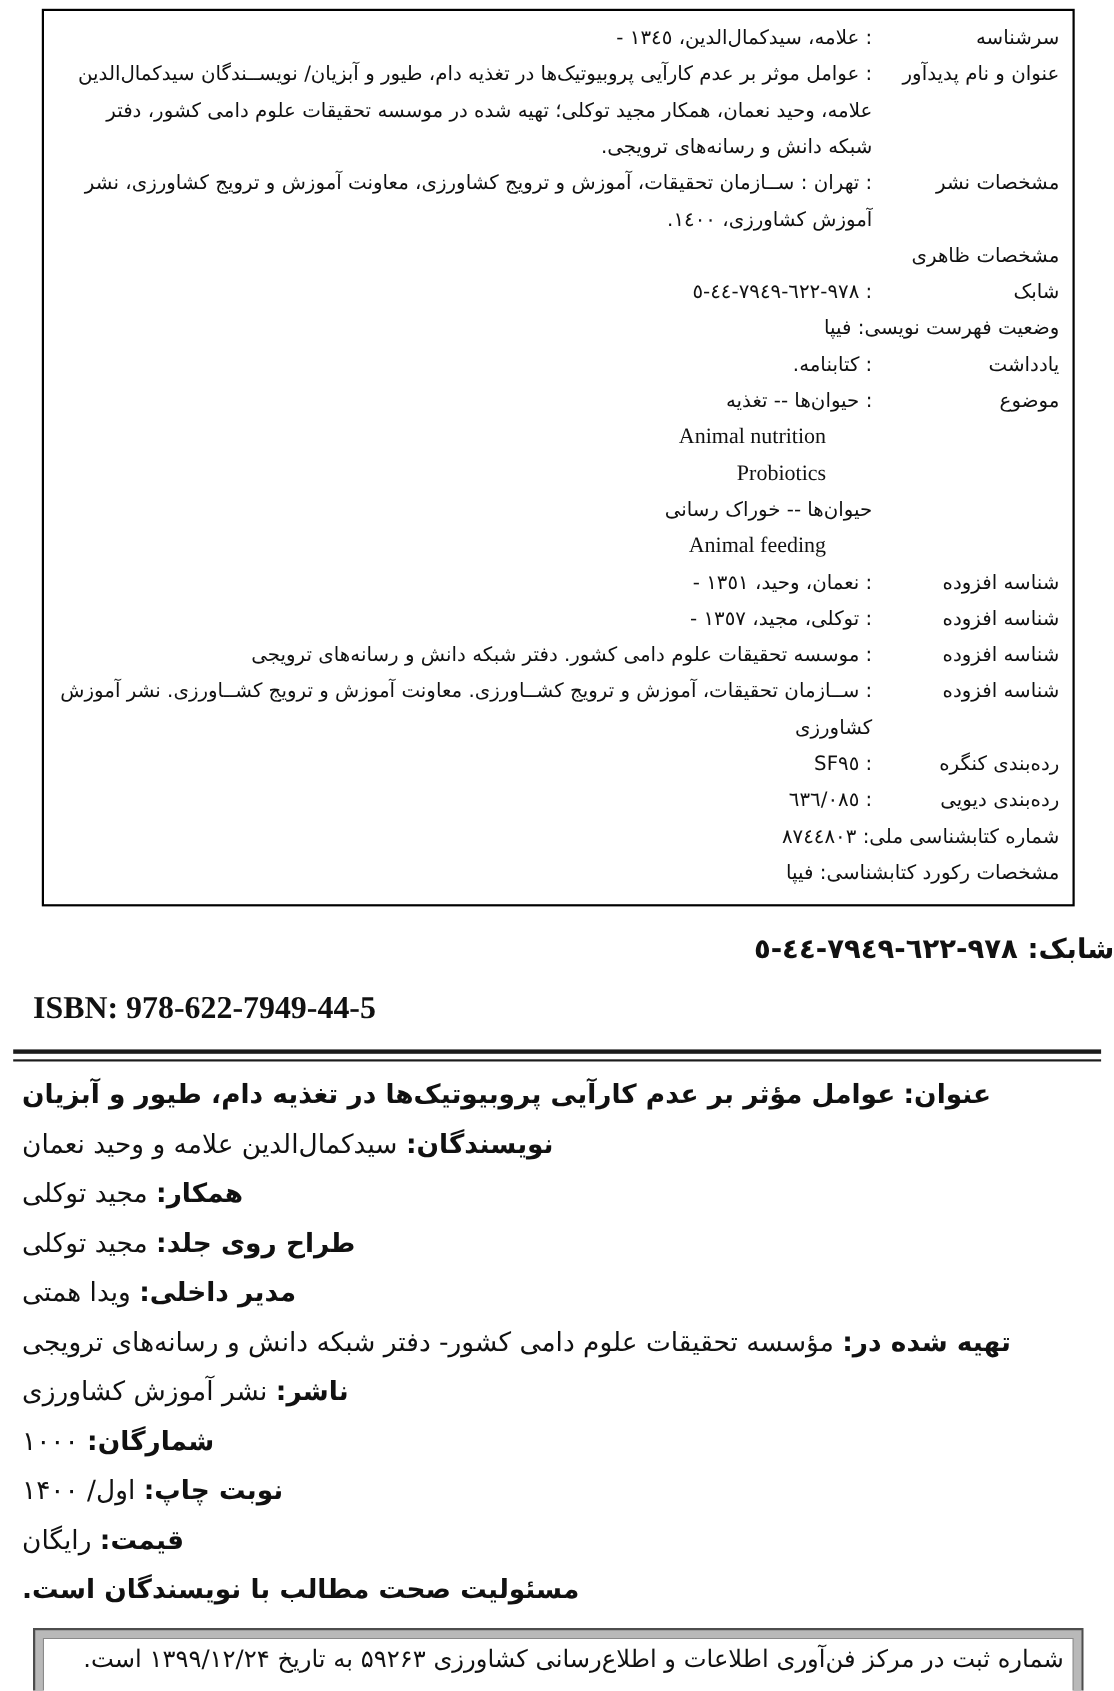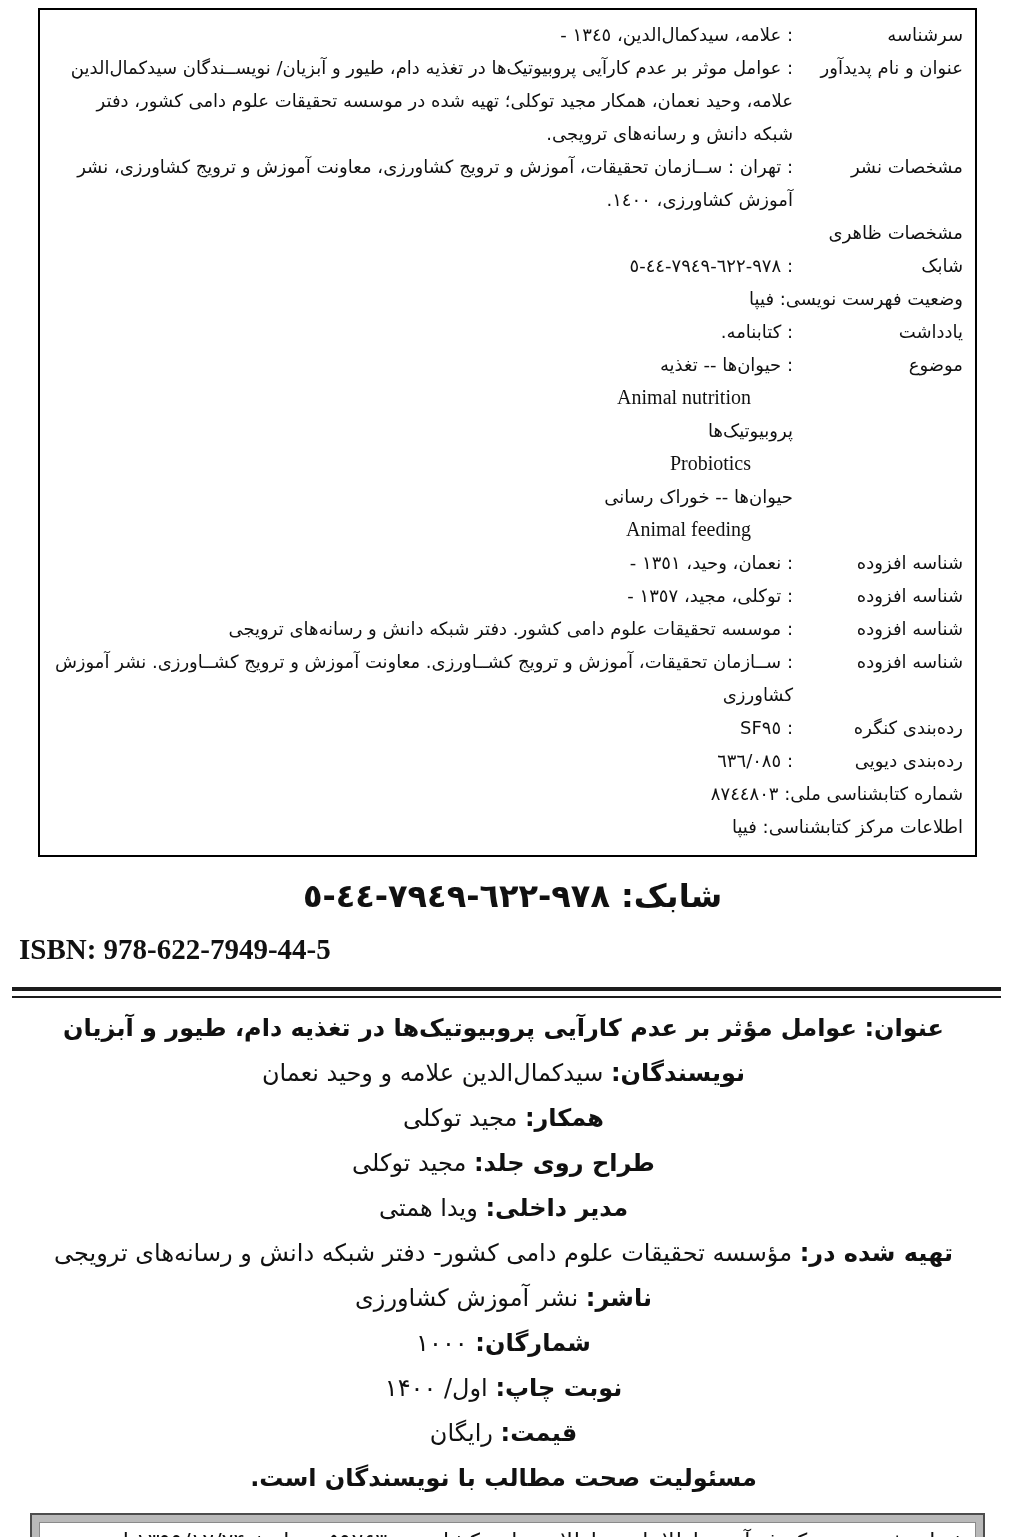--- a/index.html
+++ b/index.html
@@ -14,34 +14,34 @@
   }
   .c-row{display:flex;align-items:flex-start;}
   .c-label{flex:0 0 auto;min-width:170px;white-space:nowrap;}
   .c-value{flex:1 1 auto;text-align:right;}
   .c-value.en{
     font-family:"Liberation Serif","DejaVu Serif",serif;
     font-weight:normal;font-size:20px;padding-right:42px;
   }
   
   .shabak-line{
-    margin-top:22px;padding-left:12px;text-align:center;
-    font-weight:bold;font-size:32px;line-height:34px;
+    margin-top:22px;padding-left:12px;text-align:right;
+    font-weight:bold;font-size:25px;line-height:34px;
   }
   .isbn-line{
-    direction:ltr;text-align:left;padding-left:19px;margin-top:18px;
+    direction:ltr;text-align:left;padding-left:30px;margin-top:18px;
     font-family:"Liberation Serif","DejaVu Serif",serif;
     font-weight:bold;font-size:29px;line-height:36px;
   }
   
   .rule{margin:0 12px;}
   .rule-a{margin-top:20px;height:5px;border-top:4px solid #1c1c1c;border-bottom:2px solid #1c1c1c;}
   
   .details{padding:8px 26px 0 20px;font-size:24px;}
-  .d-line{line-height:45px;text-align:center;}
+  .d-line{line-height:45px;text-align:left;}
   .d-label{font-weight:bold;}
   .d-line.bold-val .d-value{font-weight:bold;}
   
   .reg-box{
     margin:12px 28px 0 30px;
     border:2px solid #4d4d4d;
     box-shadow:inset 0 0 0 7px #b9b9b9, inset 0 0 0 8px #8a8a8a;
     padding:12px 16px 32px 16px;
     font-size:22px;line-height:30px;text-align:right;
   }
@@ -82,24 +82,20 @@
     <div class="c-row">
         <span class="c-label">موضوع</span>
         <span class="c-value">: حیوان‌ها -- تغذیه</span>
       </div>
     <div class="c-row">
         <span class="c-label"></span>
         <span class="c-value en">Animal nutrition</span>
       </div>
     <div class="c-row">
         <span class="c-label"></span>
-        <span class="c-value">پروبیوتیک‌ها</span>
-      </div>
-    <div class="c-row">
-        <span class="c-label"></span>
         <span class="c-value en">Probiotics</span>
       </div>
     <div class="c-row">
         <span class="c-label"></span>
         <span class="c-value">حیوان‌ها -- خوراک رسانی</span>
       </div>
     <div class="c-row">
         <span class="c-label"></span>
         <span class="c-value en">Animal feeding</span>
       </div>
@@ -125,21 +121,21 @@
       </div>
     <div class="c-row">
         <span class="c-label">رده‌بندی دیویی</span>
         <span class="c-value">: ٦٣٦/٠٨٥</span>
       </div>
     <div class="c-row">
         <span class="c-label">شماره کتابشناسی ملی</span>
         <span class="c-value">: ٨٧٤٤٨٠٣</span>
       </div>
     <div class="c-row">
-        <span class="c-label">اطلاعات مرکز کتابشناسی</span>
+        <span class="c-label">مشخصات رکورد کتابشناسی</span>
         <span class="c-value">: فیپا</span>
       </div>
   </div>
 
   <div class="shabak-line">شابک: ‪٩٧٨-٦٢٢-٧٩٤٩-٤٤-٥‬</div>
   <div class="isbn-line">ISBN: 978-622-7949-44-5</div>
 
   <div class="rule rule-a"></div>
 
   <div class="details">

